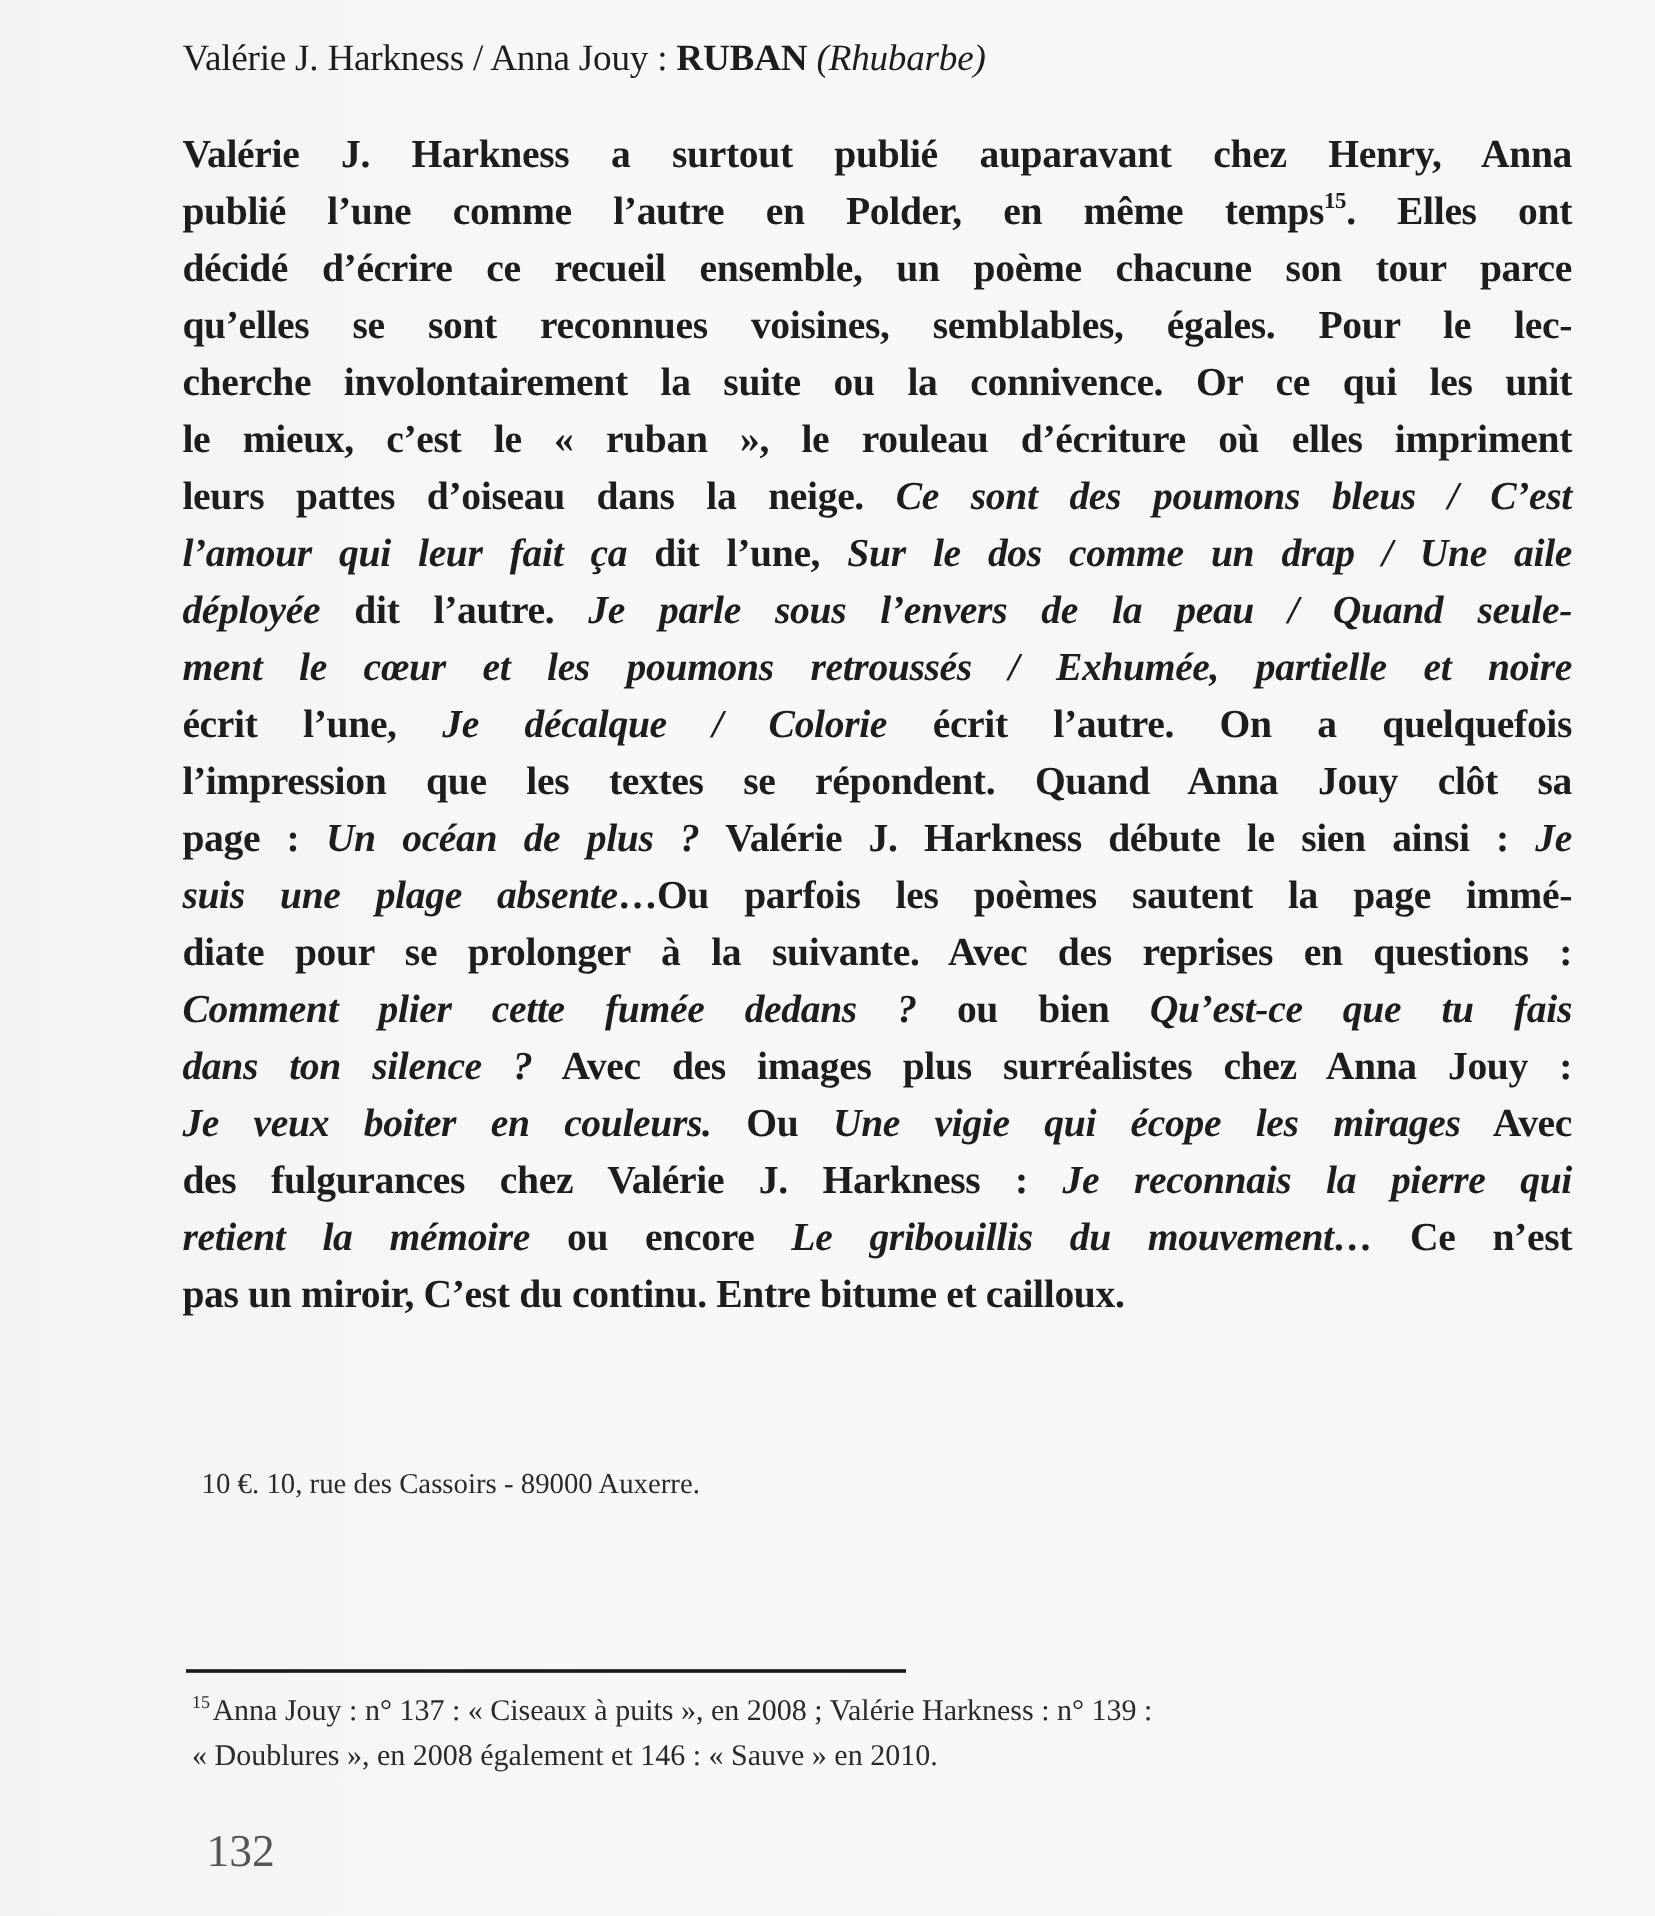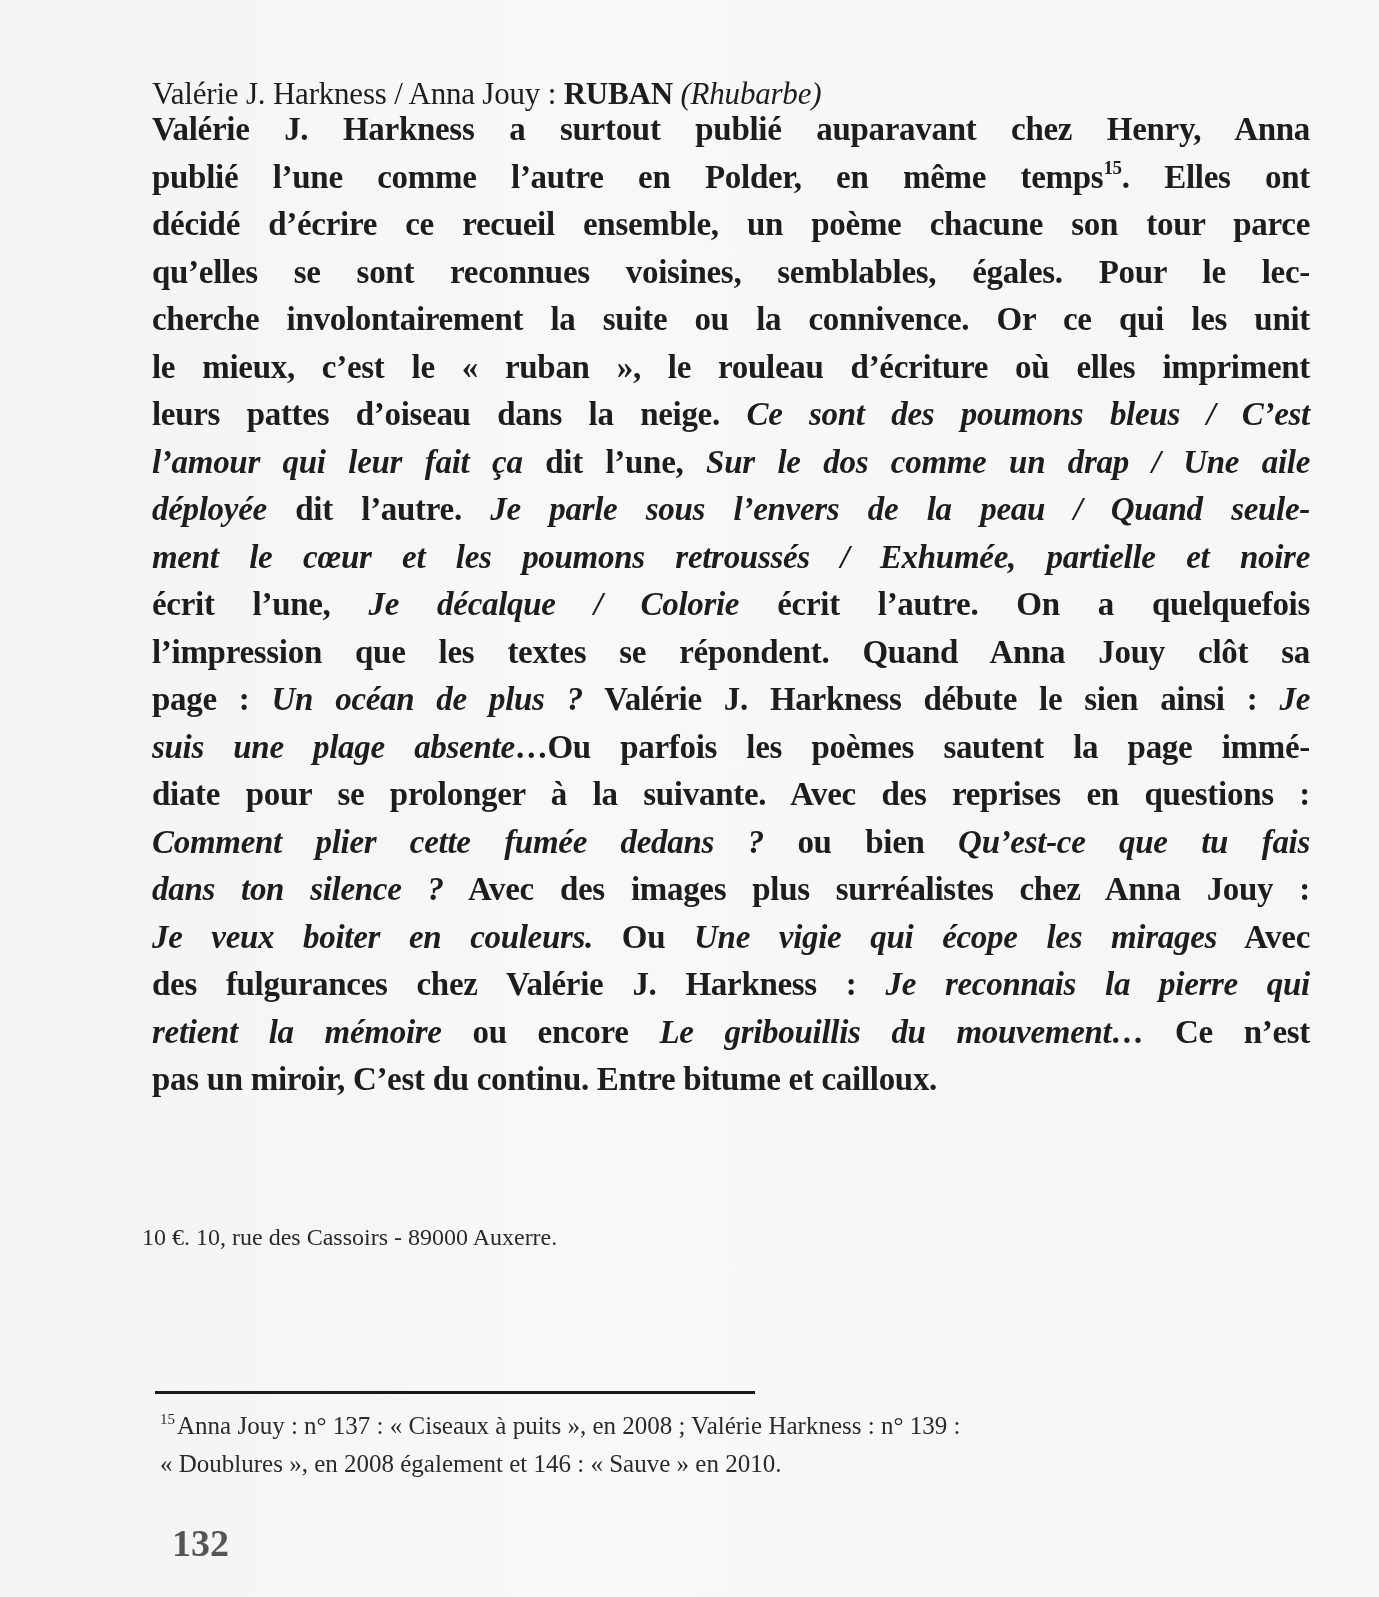--- a/index.html
+++ b/index.html
@@ -23,21 +23,20 @@
       background: linear-gradient(90deg, #f3f3f5 0%, #f8f8f9 40%, #f6f6f7 100%);
     }
     .header {
       position: absolute;
       left: 152px;
       top: 28px;
       font-size: 31px;
       line-height: 40px;
       white-space: nowrap;
       letter-spacing: -0.2px;
-      margin-top: 46px;
     }
     .header .title-bold { font-weight: bold; }
     .header .title-italic { font-style: italic; }
     .review {
       position: absolute;
       left: 152px;
       top: 106px;
       width: 1158px;
       font-size: 33px;
       line-height: 47.5px;
@@ -57,21 +56,21 @@
       text-align-last: left;
     }
     .review i { font-style: italic; }
     .review sup {
       font-size: 19px;
       line-height: 0;
       vertical-align: 14px;
     }
     .price-address {
       position: absolute;
-      left: 142px;
+      left: 168px;
       top: 1222px;
       font-size: 24px;
       line-height: 30px;
       color: #2a2a2c;
       white-space: nowrap;
     }
     .footnote-rule {
       position: absolute;
       left: 155px;
       top: 1391px;
@@ -95,21 +94,21 @@
       vertical-align: 10px;
       margin-right: 2px;
     }
     .page-number {
       position: absolute;
       left: 172px;
       top: 1520px;
       font-size: 38px;
       line-height: 46px;
       color: #3a3a3c;
-      font-weight: bold;
+      font-weight: normal;
       opacity: 0.85;
     }
   </style>
 </head>
 <body>
 
 <div class="page">
 
   <div class="header">
     <span>Valérie J. Harkness / Anna Jouy : </span><span class="title-bold">RUBAN</span>

